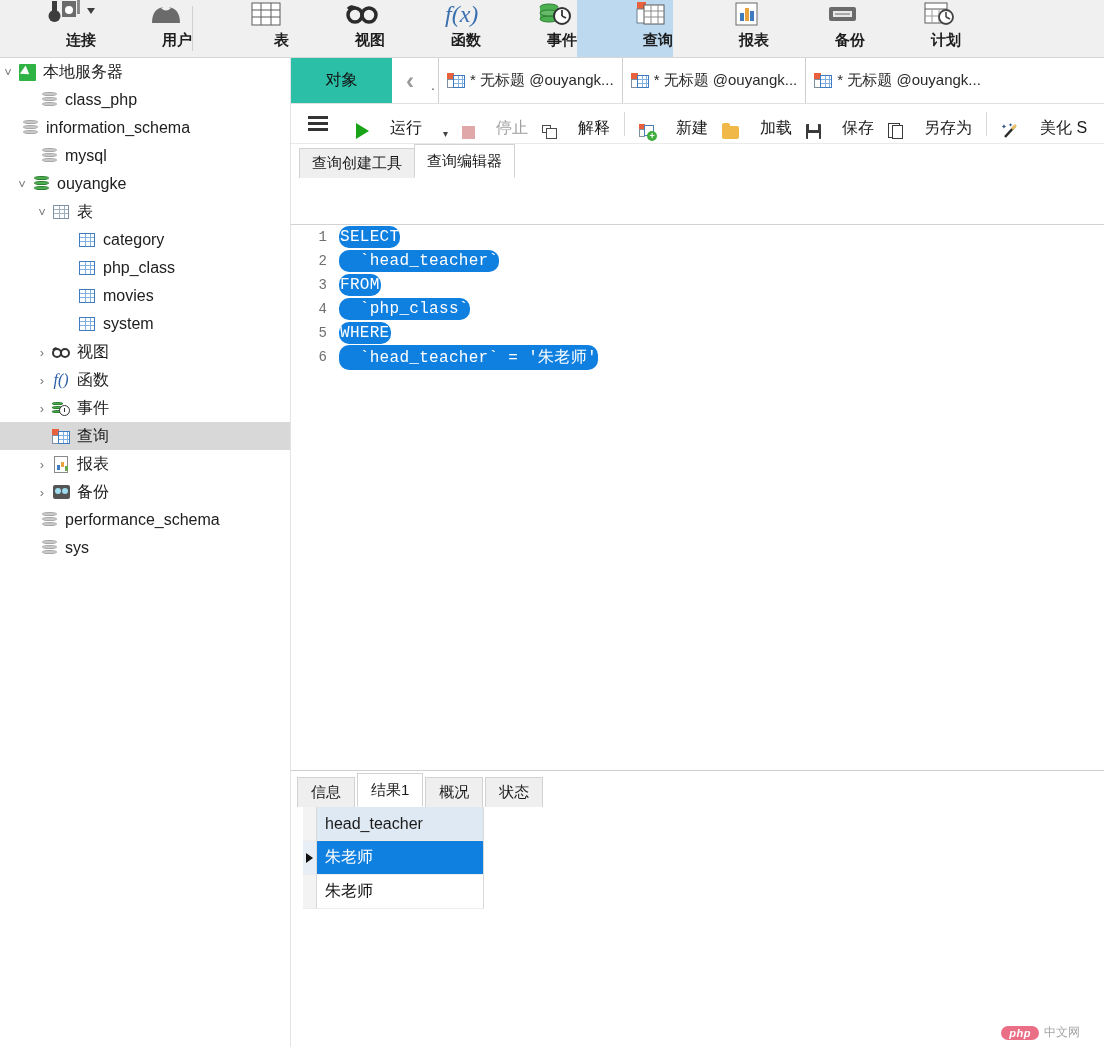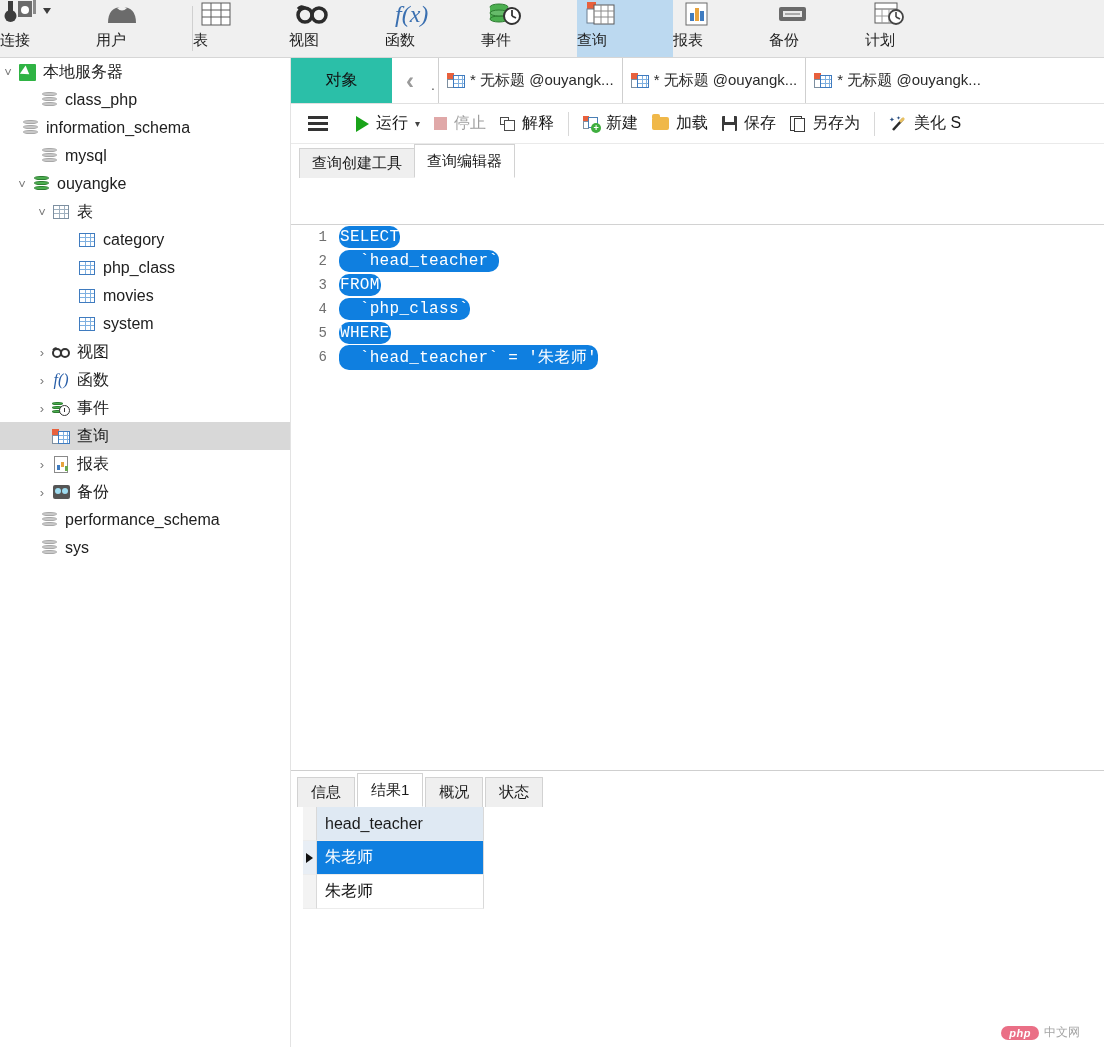--- a/index.html
+++ b/index.html
@@ -16,26 +16,26 @@
   
   .ribbon {
     position: absolute; left:0; top:0; width:1104px; height:58px;
     background: #f0f0f0;
     border-bottom: 1px solid #d6d6d6;
     display: flex; align-items: stretch;
   }
   .ribbon-group { display:flex; align-items:stretch; }
   .rb-item {
     width: 96px; position: relative;
-    display:flex; flex-direction:column; align-items:flex-start; justify-content:flex-start;
+    display:flex; flex-direction:column; align-items:flex-end; justify-content:flex-start;
     padding-top: 0px; cursor: default;
   }
   .rb-item.sel { background:#bcd9f0; }
   .rb-icon { height: 32px; display:flex; align-items:center; justify-content:center; margin-top:-2px; }
-  .rb-label { font-size: 15px; color:#1d1d1d; margin-top:1px; }
+  .rb-label { font-size: 15px; color:#1d1d1d; margin-top:1px;font-weight:bold; }
   .rb-sep { width:1px; background:#d0d0d0; margin:6px 0; align-self:stretch; }
   .caret-small { font-size:10px; color:#444; }
 
   
   .sidebar {
     position:absolute; left:0; top:58px; width:291px; height:989px;
     background:#ffffff; border-right:1px solid #e3e3e3; overflow:hidden;
   }
   .tree-row {
     display:flex; align-items:center; height:28px; font-size:16px; color:#202020;
@@ -114,21 +114,21 @@
   }
   .doc-tab .query-ico { flex:0 0 auto; }
 
   .actionbar {
     height:40px; display:flex; align-items:center; gap:0px;
     background:#fff; padding-left:10px; border-bottom:1px solid #eaeaea;
   }
   .hamburger { width:34px; display:flex; flex-direction:column; gap:3px; align-items:center; justify-content:center; margin-right:14px;}
   .hamburger span { display:block; width:20px; height:3px; background:#333; }
   .act {
-    display:flex; align-items:center; gap:7px; font-size:16px; color:#1a1a1a;
+    display:flex; align-items:flex-end; gap:21px; font-size:16px; color:#1a1a1a;
     padding:0 7px; height:30px; white-space:nowrap;
   }
   .act.disabled { color:#9e9e9e; }
   .abar-sep { width:1px; height:24px; background:#d8d8d8; margin:0 7px; }
   .play { width:0;height:0;border-left:13px solid #19a319;border-top:8px solid transparent;border-bottom:8px solid transparent;}
   .stop-sq { width:13px;height:13px;background:#e0a8a8; }
   .explain-ico{position:relative;width:15px;height:14px;}
   .explain-ico::before{content:"";position:absolute;left:0;top:0;width:7px;height:6px;border:1.5px solid #4a4a4a;}
   .explain-ico::after{content:"";position:absolute;right:0;bottom:0;width:9px;height:9px;border:1.5px solid #4a4a4a;background:#fff;}
   .new-ico{position:relative;width:16px;height:15px;}

